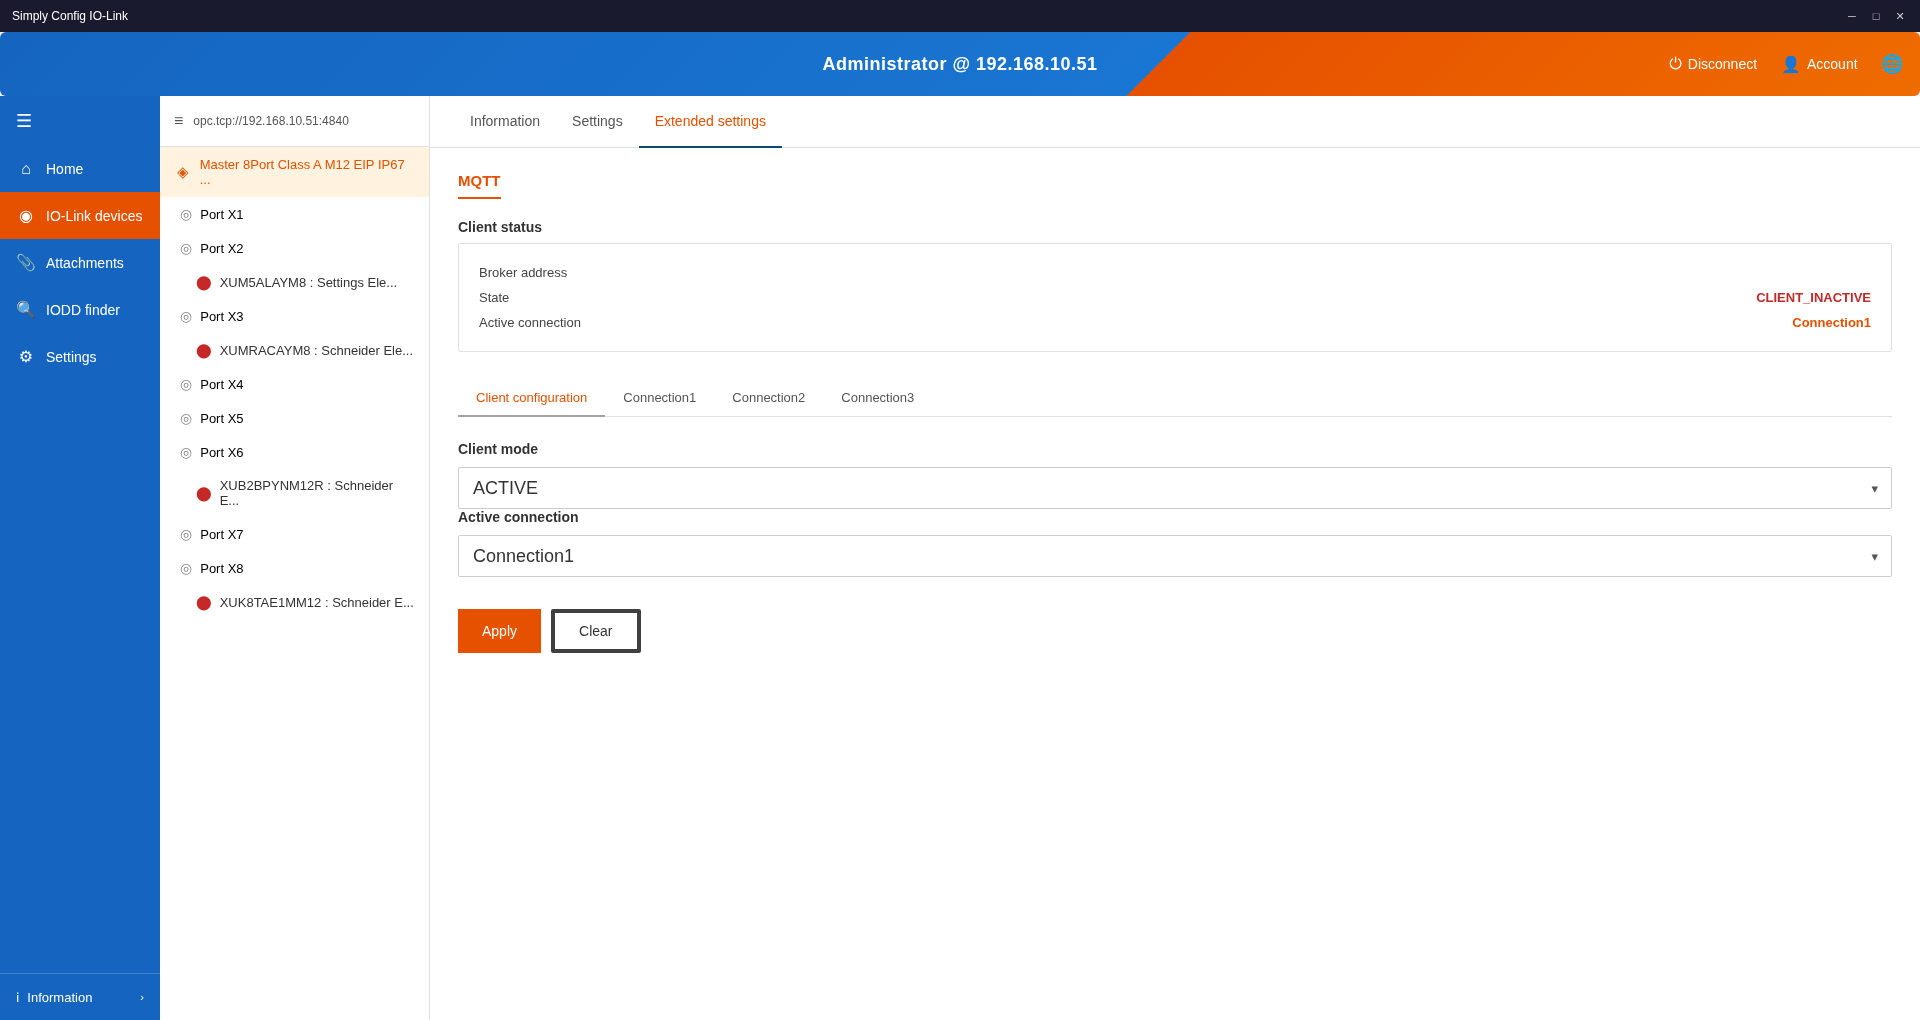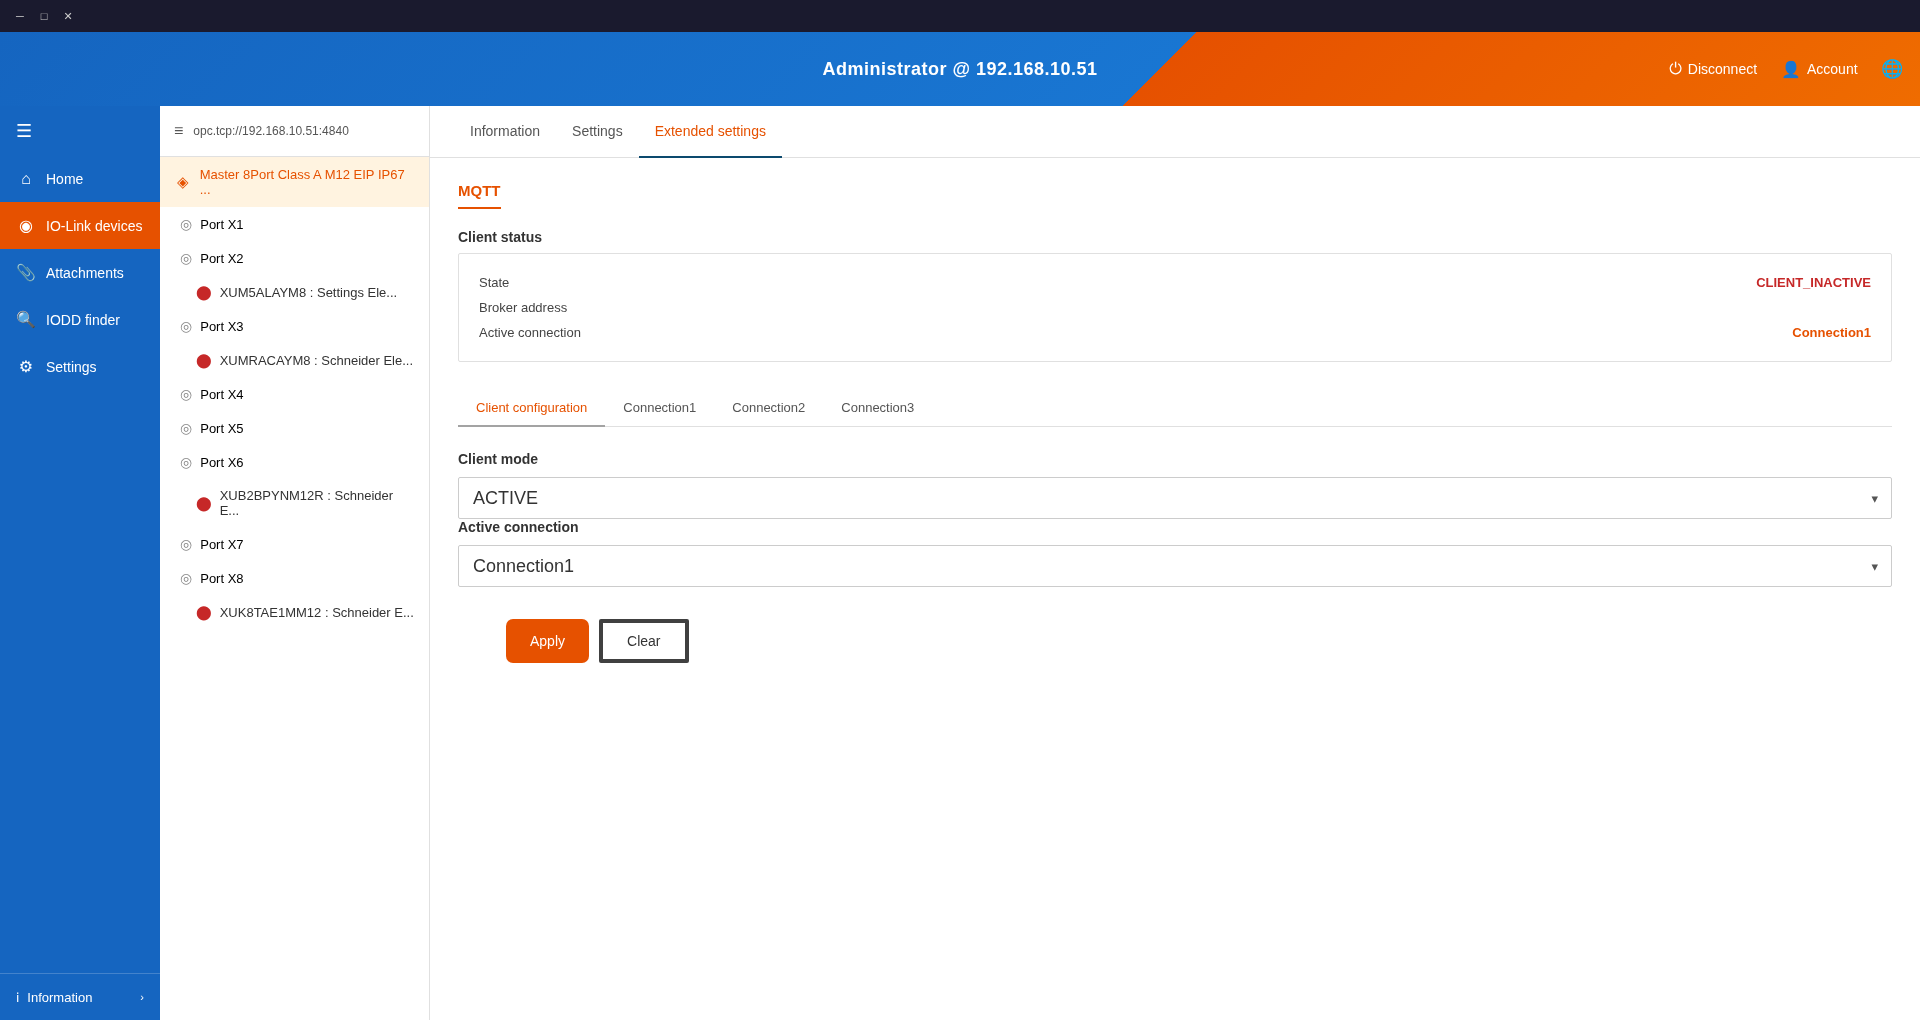--- a/index.html
+++ b/index.html
@@ -18,27 +18,28 @@
     }
     .title-bar-app-name { flex: 1; }
     .title-bar-controls { display: flex; gap: 8px; }
     .title-bar-btn { width: 16px; height: 16px; display: flex; align-items: center; justify-content: center; cursor: pointer; color: #ccc; font-size: 11px; }
 
     
     .app { display: flex; flex-direction: column; flex: 1; overflow: hidden; }
 
     
     .header-bar {
-      height: 74px;
+      height: 64px;
       background: linear-gradient(135deg, #1565c0 0%, #1976d2 60%, #e65100 60%, #ef6c00 100%);
       display: flex;
       align-items: center;
       justify-content: center;
       position: relative;
       flex-shrink: 0;
+      border-radius: 6px;
     }
     .header-title {
       color: white;
       font-size: 18px;
       font-weight: 600;
       letter-spacing: 0.5px;
     }
     .header-actions {
       position: absolute;
       right: 16px;
@@ -269,44 +270,44 @@
       display: flex;
       gap: 10px;
       margin-top: 32px;
     }
     .btn-apply {
       background: #e65100;
       color: white;
       border: none;
       padding: 10px 24px;
       font-size: 14px;
-      border-radius: 7px;
+      border-radius: 0;
       cursor: pointer;
       font-weight: 500;
-      margin-left: 48px;
     }
     .btn-clear {
       background: white;
       color: #333;
       border: 4px solid #404040;
       padding: 10px 24px;
       font-size: 14px;
       border-radius: 2px;
       cursor: pointer;
     }
 
     
     ::-webkit-scrollbar { width: 6px; }
     ::-webkit-scrollbar-track { background: #f0f0f0; }
     ::-webkit-scrollbar-thumb { background: #bbb; border-radius: 3px; }
   </style>
 </head>
 <body>
 
 <div class="title-bar">
+  <span class="title-bar-app-name">Simply Config IO-Link</span>
   <div class="title-bar-controls">
     <div class="title-bar-btn">─</div>
     <div class="title-bar-btn">□</div>
     <div class="title-bar-btn">✕</div>
   </div>
 </div>
 
 <div class="app">
 
   <div class="header-bar">
@@ -440,26 +441,26 @@
         </div>
 
         <div class="main-content">
           
           <div class="section-label">MQTT</div>
 
           
           <div class="client-status-title">Client status</div>
           <div class="status-box">
             <div class="status-row">
+              <span class="status-row-label">Broker address</span>
+              <span class="status-row-value"></span>
+            </div>
+            <div class="status-row">
               <span class="status-row-label">State</span>
               <span class="status-row-value red">CLIENT_INACTIVE</span>
-            </div>
-            <div class="status-row">
-              <span class="status-row-label">Broker address</span>
-              <span class="status-row-value"></span>
             </div>
             <div class="status-row">
               <span class="status-row-label">Active connection</span>
               <span class="status-row-value orange">Connection1</span>
             </div>
           </div>
 
           
           <div class="sub-tabs">
             <div class="sub-tab active">

